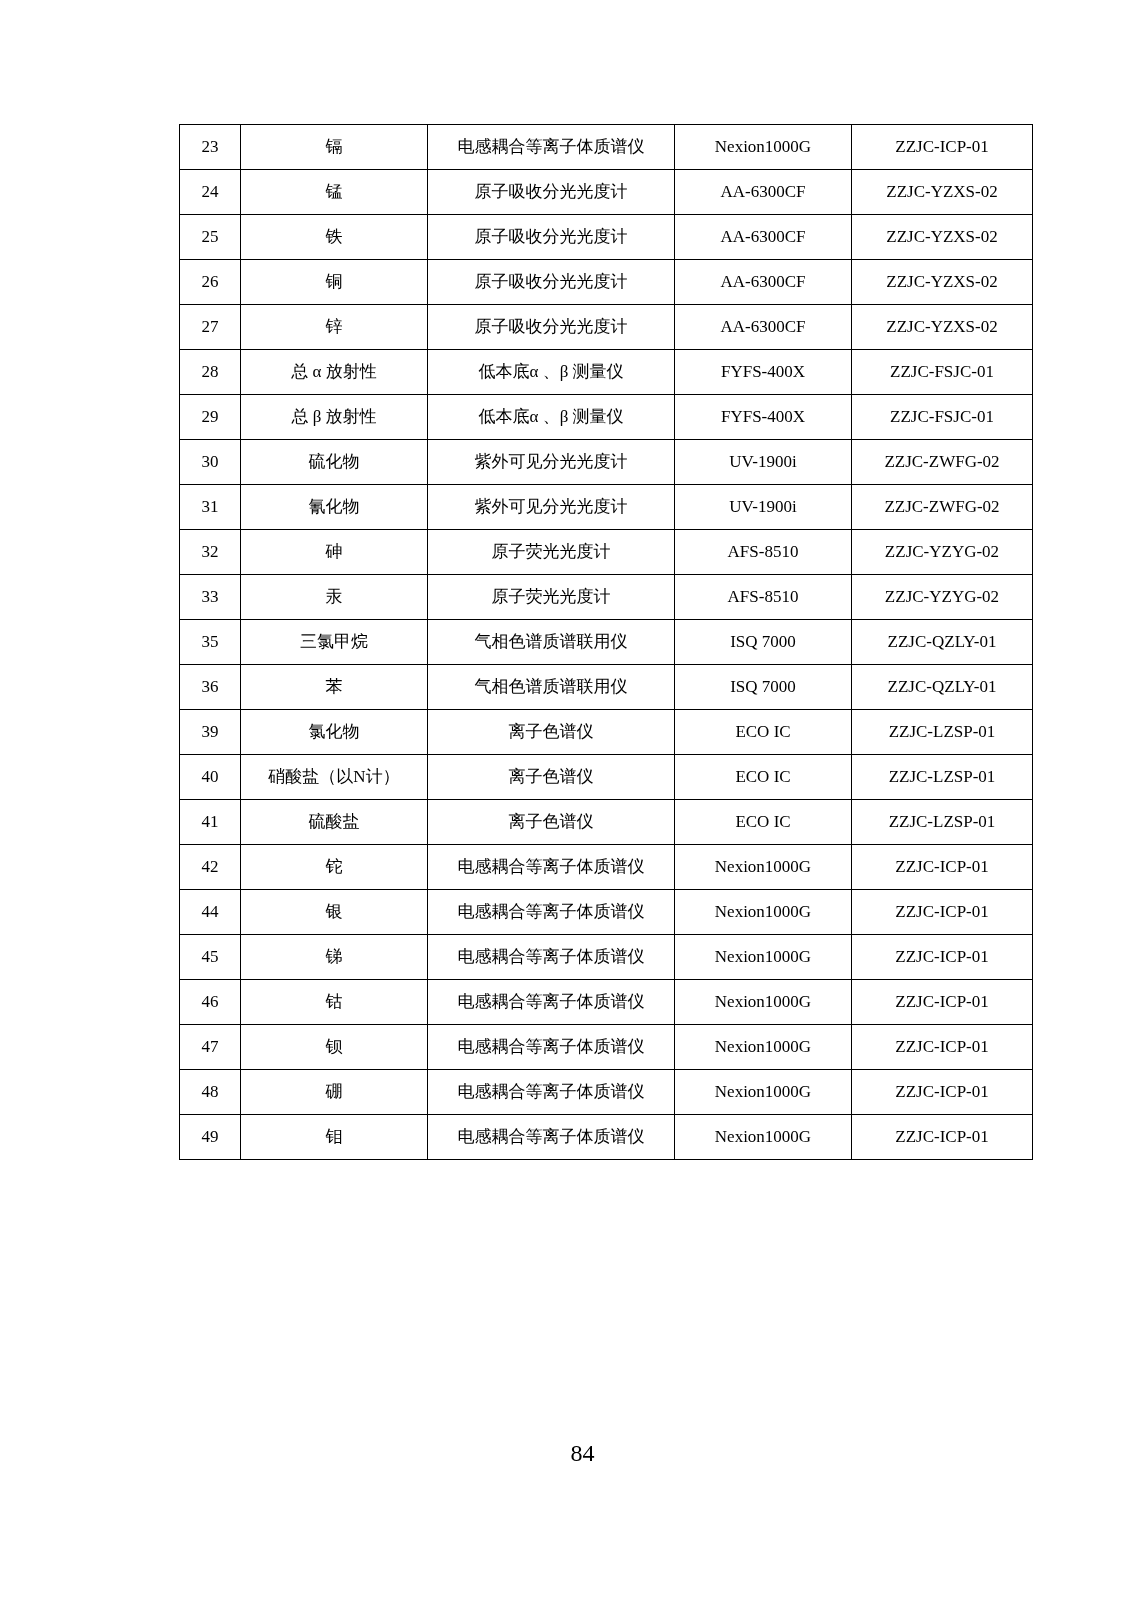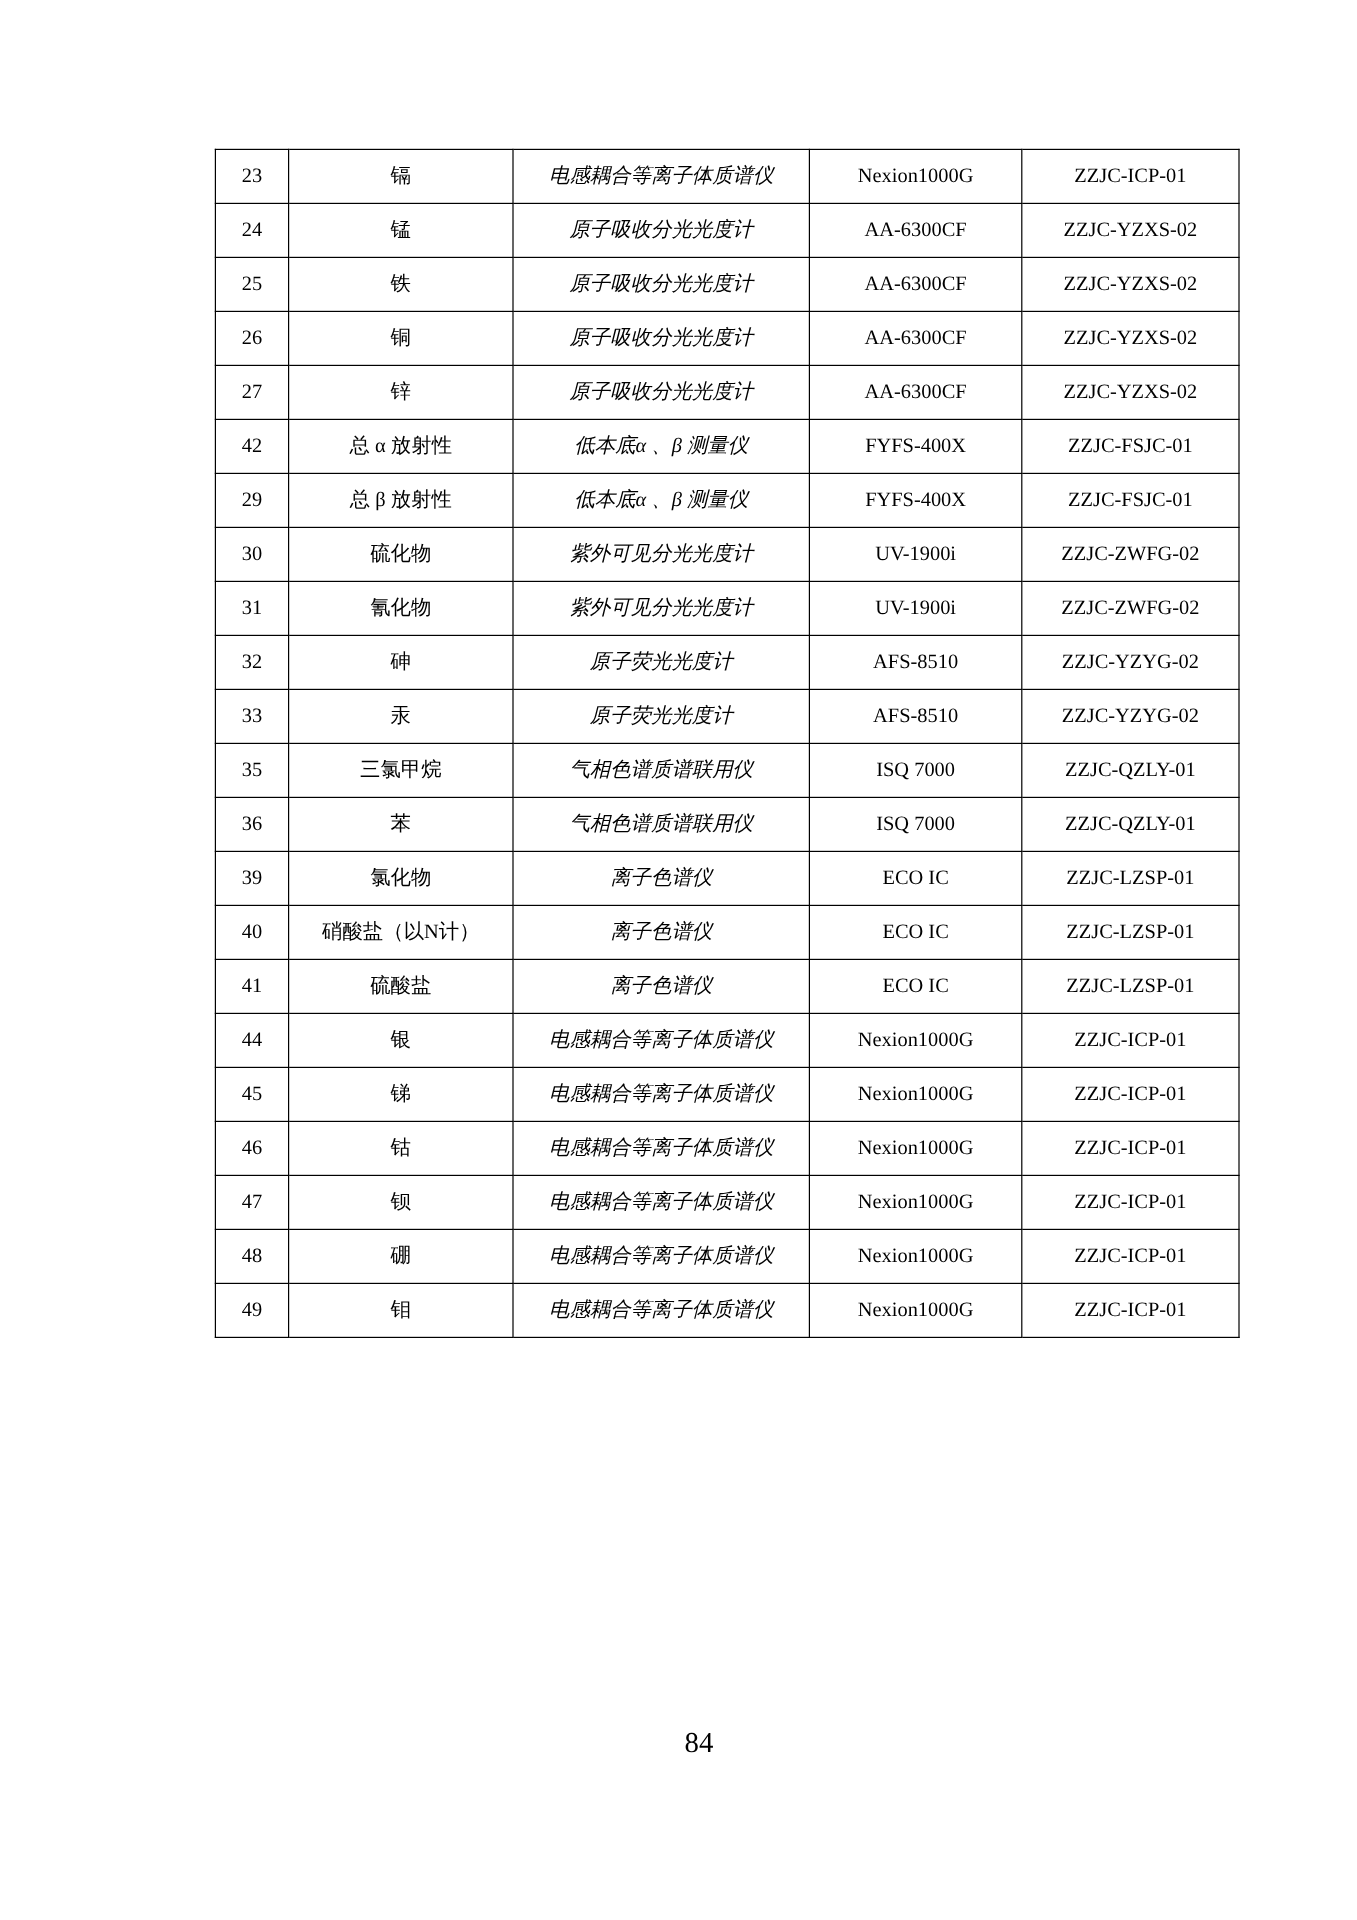--- a/index.html
+++ b/index.html
@@ -49,21 +49,20 @@
     padding-left: 14px;
     font-size: 19px;
   }
   td.col-item {
     width: 178px;
     font-size: 17px;
   }
   td.col-method {
     width: 238px;
     font-size: 17px;
-    font-style: italic;
   }
   td.col-model {
     width: 168px;
     font-family: "Liberation Mono", monospace;
     font-size: 16px;
     letter-spacing: 0px;
   }
   td.col-code {
     width: 172px;
     font-family: "Liberation Mono", monospace;
@@ -115,21 +114,21 @@
             <td class="col-code">ZZJC-YZXS-02</td>
           </tr>
           <tr>
             <td class="col-no">27</td>
             <td class="col-item">锌</td>
             <td class="col-method">原子吸收分光光度计</td>
             <td class="col-model">AA-6300CF</td>
             <td class="col-code">ZZJC-YZXS-02</td>
           </tr>
           <tr>
-            <td class="col-no">42</td>
+            <td class="col-no">28</td>
             <td class="col-item">总 α 放射性</td>
             <td class="col-method">低本底α 、β 测量仪</td>
             <td class="col-model">FYFS-400X</td>
             <td class="col-code">ZZJC-FSJC-01</td>
           </tr>
           <tr>
             <td class="col-no">29</td>
             <td class="col-item">总 β 放射性</td>
             <td class="col-method">低本底α 、β 测量仪</td>
             <td class="col-model">FYFS-400X</td>
@@ -190,20 +189,27 @@
             <td class="col-method">离子色谱仪</td>
             <td class="col-model">ECO IC</td>
             <td class="col-code">ZZJC-LZSP-01</td>
           </tr>
           <tr>
             <td class="col-no">41</td>
             <td class="col-item">硫酸盐</td>
             <td class="col-method">离子色谱仪</td>
             <td class="col-model">ECO IC</td>
             <td class="col-code">ZZJC-LZSP-01</td>
+          </tr>
+          <tr>
+            <td class="col-no">42</td>
+            <td class="col-item">铊</td>
+            <td class="col-method">电感耦合等离子体质谱仪</td>
+            <td class="col-model">Nexion1000G</td>
+            <td class="col-code">ZZJC-ICP-01</td>
           </tr>
           <tr>
             <td class="col-no">44</td>
             <td class="col-item">银</td>
             <td class="col-method">电感耦合等离子体质谱仪</td>
             <td class="col-model">Nexion1000G</td>
             <td class="col-code">ZZJC-ICP-01</td>
           </tr>
           <tr>
             <td class="col-no">45</td>

